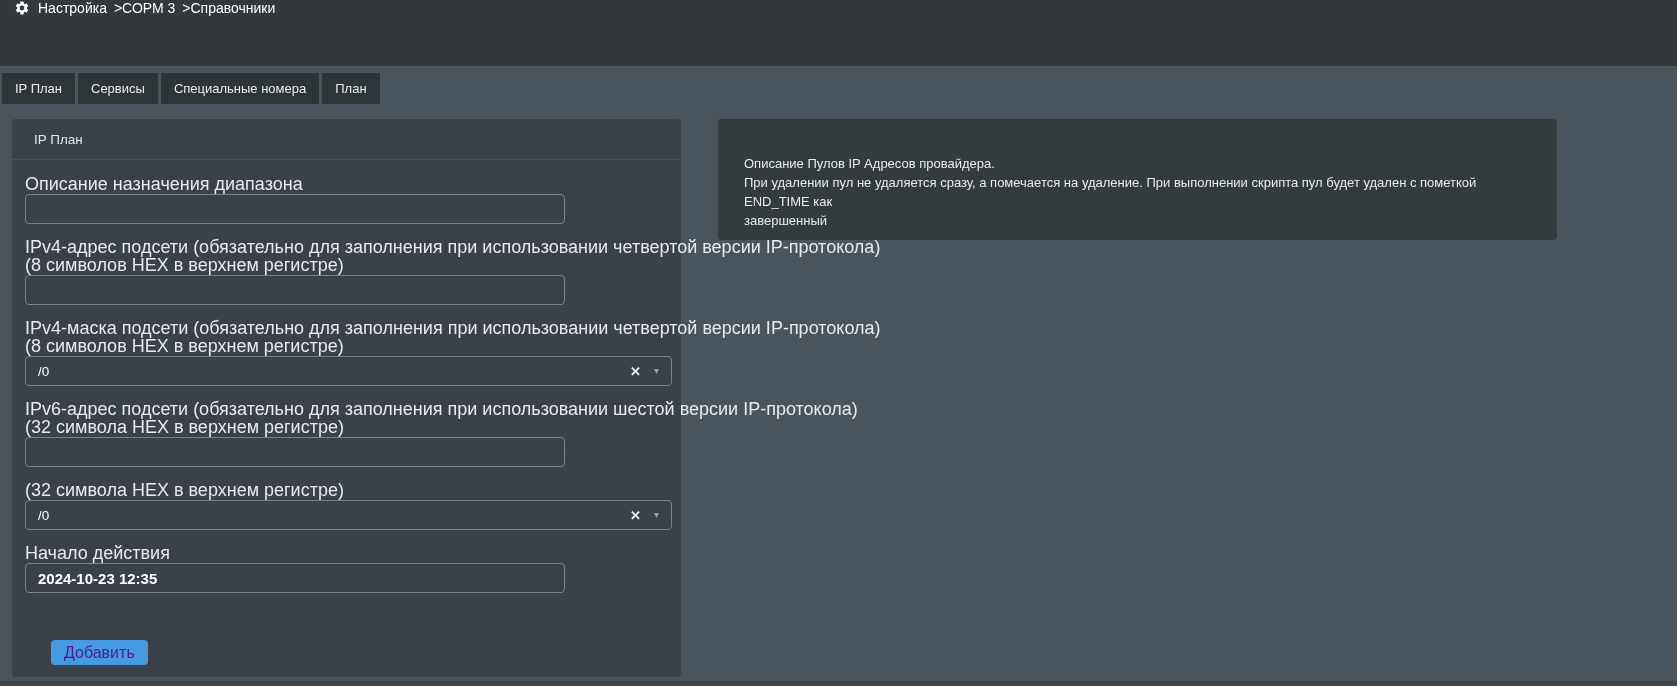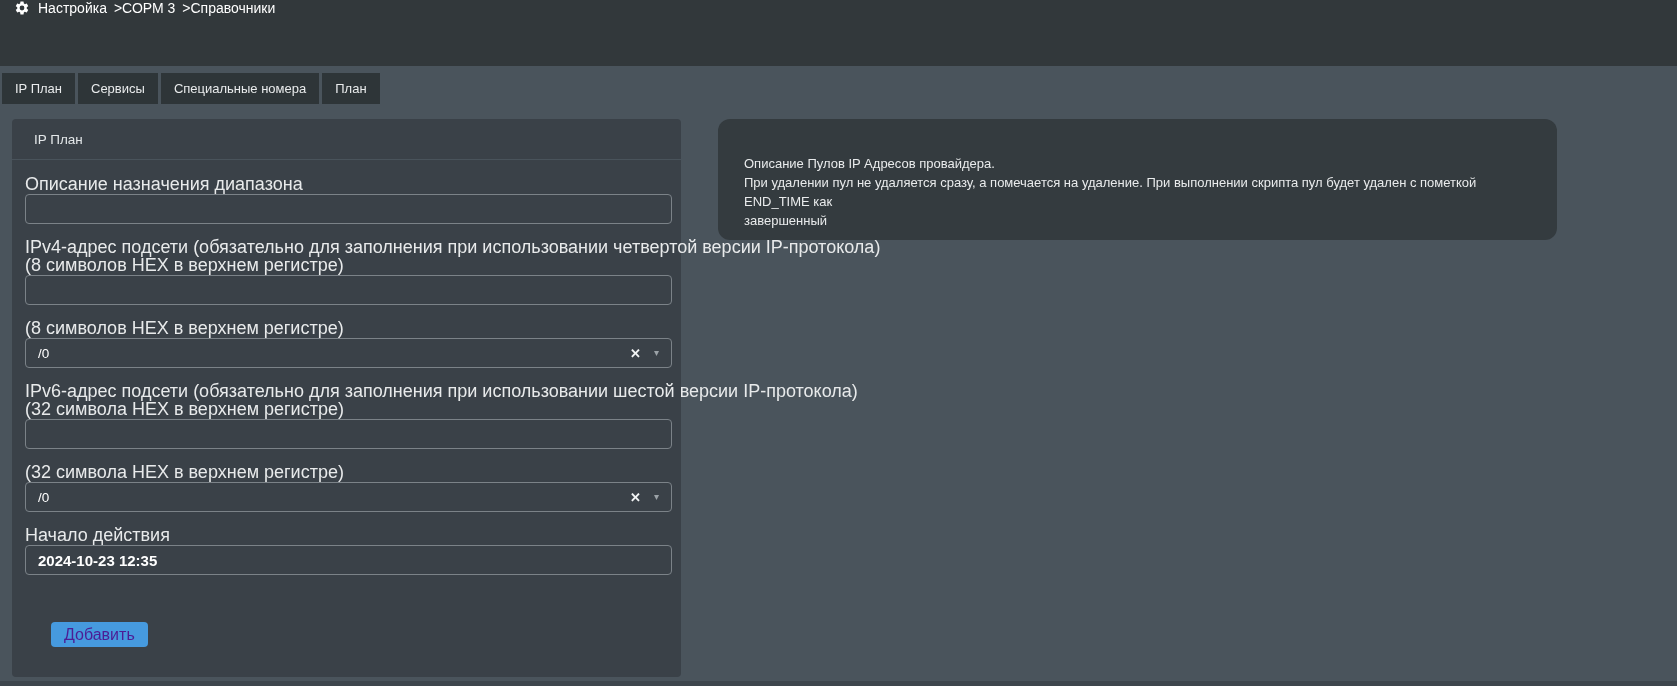--- a/index.html
+++ b/index.html
@@ -38,21 +38,21 @@
   }
   .panel-header {
     height:41px; line-height:41px;
     padding-left:22px; font-size:13.5px; color:#E3E7E9;
     border-bottom:1px solid #49535B;
   }
   .panel-body { padding:16px 0 0 13px; }
   .group { margin-bottom:15px; }
   .lbl { font-size:18px; line-height:16px; color:#E8EAEB; margin-bottom:2px; white-space:nowrap; }
   .ctrl {
-    width:647px; height:30px;
+    width:540px; height:30px;
     background:transparent;
     border:1px solid #7B8288; border-radius:4px;
     color:#FFFFFF; font-size:14px; padding:0 12px;
     font-family:"Liberation Sans", sans-serif;
     outline:none; display:block;
   }
   .select {
     width:647px; height:30px;
     border:1px solid #7B8288; border-radius:4px;
     display:flex; align-items:center; padding:0 12px;
@@ -64,21 +64,21 @@
   .date-input { font-weight:bold; font-size:15px; }
   .btn {
     margin:32px 0 0 26px;
     background:#469ADF; color:#4c1d95; border:none; border-radius:4px;
     height:25px; padding:0 13px; font-size:16px;
     font-family:"Liberation Sans", sans-serif; cursor:pointer;
   }
   .info-box {
     position:absolute; left:718px; top:119px;
     width:839px; min-height:80px;
-    background:#343B3F; border-radius:12px;
+    background:#343B3F; border-radius:4px;
     padding:16px 20px 10px 26px;
     font-size:13px; line-height:19px; color:#E9EBEC;
     white-space:pre-line;
   }
   .bottom-strip {
     position:absolute; left:0; bottom:0; width:1677px; height:5px;
     background:#3E464D;
   }
 </style>
 </head>
@@ -111,20 +111,21 @@
       <input class="ctrl" type="text" value="" style="">
     </div>
 
     <div class="group">
       <div class="lbl">IPv4-адрес подсети (обязательно для заполнения при использовании четвертой версии IP-протокола)</div>
       <div class="lbl">(8 символов HEX в верхнем регистре)</div>
       <input class="ctrl" type="text" value="" style="">
     </div>
 
     <div class="group">
+      <div class="lbl">IPv4-маска подсети (обязательно для заполнения при использовании четвертой версии IP-протокола)</div>
       <div class="lbl">(8 символов HEX в верхнем регистре)</div>
       <div class="select">
         <span class="val">/0</span>
         <span class="clear">✕</span>
         <span class="caret">▾</span>
       </div>
     </div>
 
     <div class="group">
       <div class="lbl">IPv6-адрес подсети (обязательно для заполнения при использовании шестой версии IP-протокола)</div>

